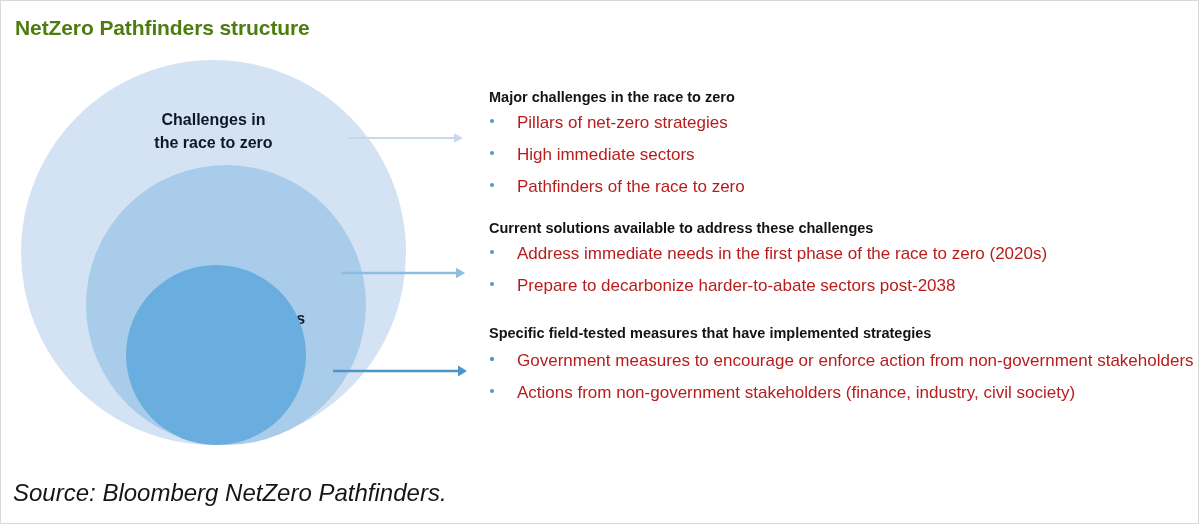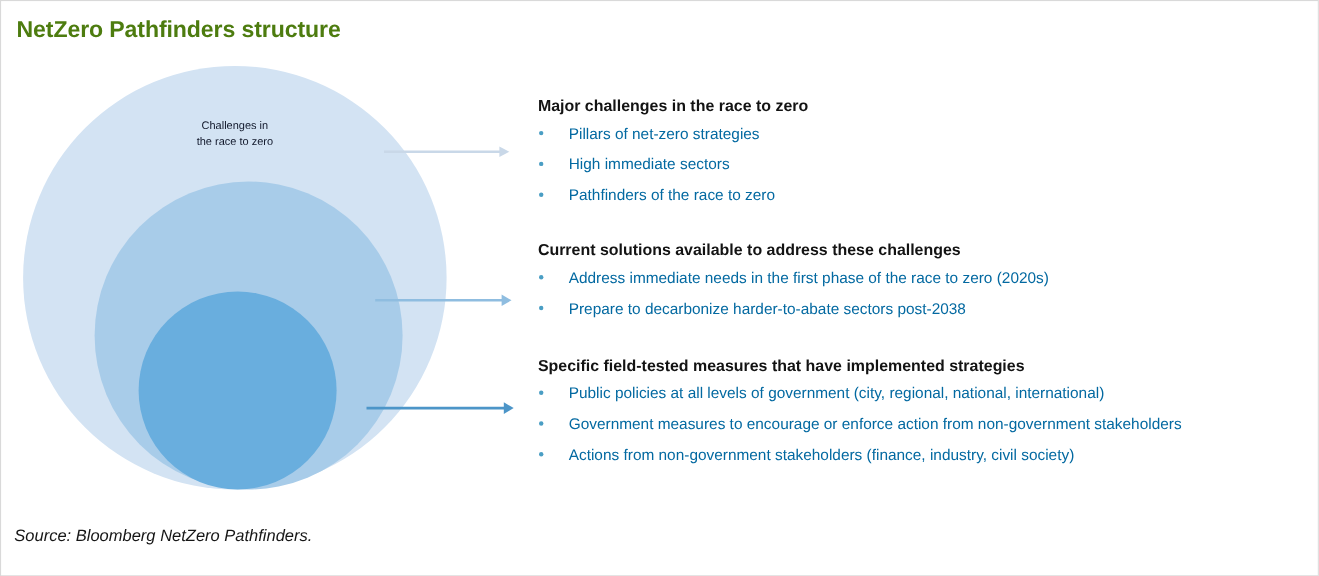--- a/index.html
+++ b/index.html
@@ -64,22 +64,22 @@
     top: 224px;
     width: 180px;
     height: 180px;
     background: #69aede;
   }
 
   .circle-label {
     position: absolute;
     text-align: center;
     color: #10172a;
-    font-size: 10px;
-    font-weight: normal;
+    font-size: 16px;
+    font-weight: bold;
     line-height: 1.45;
     white-space: pre-line;
     width: 100%;
     left: 0;
   }
   #label-outer  { top: 48px; }
   #label-middle { top: 142px; }
 
   
   .arrow {
@@ -109,43 +109,43 @@
     white-space: nowrap;
   }
   .bullet-list {
     list-style: none;
     margin: 0;
     padding: 0;
   }
   .bullet-item {
     position: relative;
     padding-left: 28px;
-    font-size: 14px;
-    color: #0369a1;
+    font-size: 17px;
+    color: #b91c1c;
     line-height: 1.35;
     margin-top: 9px;
     white-space: nowrap;
   }
   .bullet-item:first-child { margin-top: 7px; }
   .bullet-dot {
     position: absolute;
     left: 1px;
     top: 7px;
     width: 4px;
     height: 4px;
     border-radius: 50%;
     background: #4a9ec4;
   }
 
   
   #source {
     position: absolute;
     left: 12px;
     top: 478px;
-    font-size: 15px;
+    font-size: 24px;
     font-style: italic;
     color: #161616;
     white-space: nowrap;
   }
 </style>
 </head>
 <body>
 
 <div id="page">
 
@@ -214,21 +214,20 @@
         <span>Prepare to decarbonize harder-to-abate sectors post-2038</span>
       </li>
     </ul>
   </div>
 
   <div class="block" id="block-3">
     <div class="block-heading">Specific field-tested measures that have implemented strategies</div>
     <ul class="bullet-list">
       <li class="bullet-item">
         <span class="bullet-dot"></span>
-        <span>Public policies at all levels of government (city, regional, national, international)</span>
       </li>
       <li class="bullet-item">
         <span class="bullet-dot"></span>
         <span>Government measures to encourage or enforce action from non-government stakeholders</span>
       </li>
       <li class="bullet-item">
         <span class="bullet-dot"></span>
         <span>Actions from non-government stakeholders (finance, industry, civil society)</span>
       </li>
     </ul>

